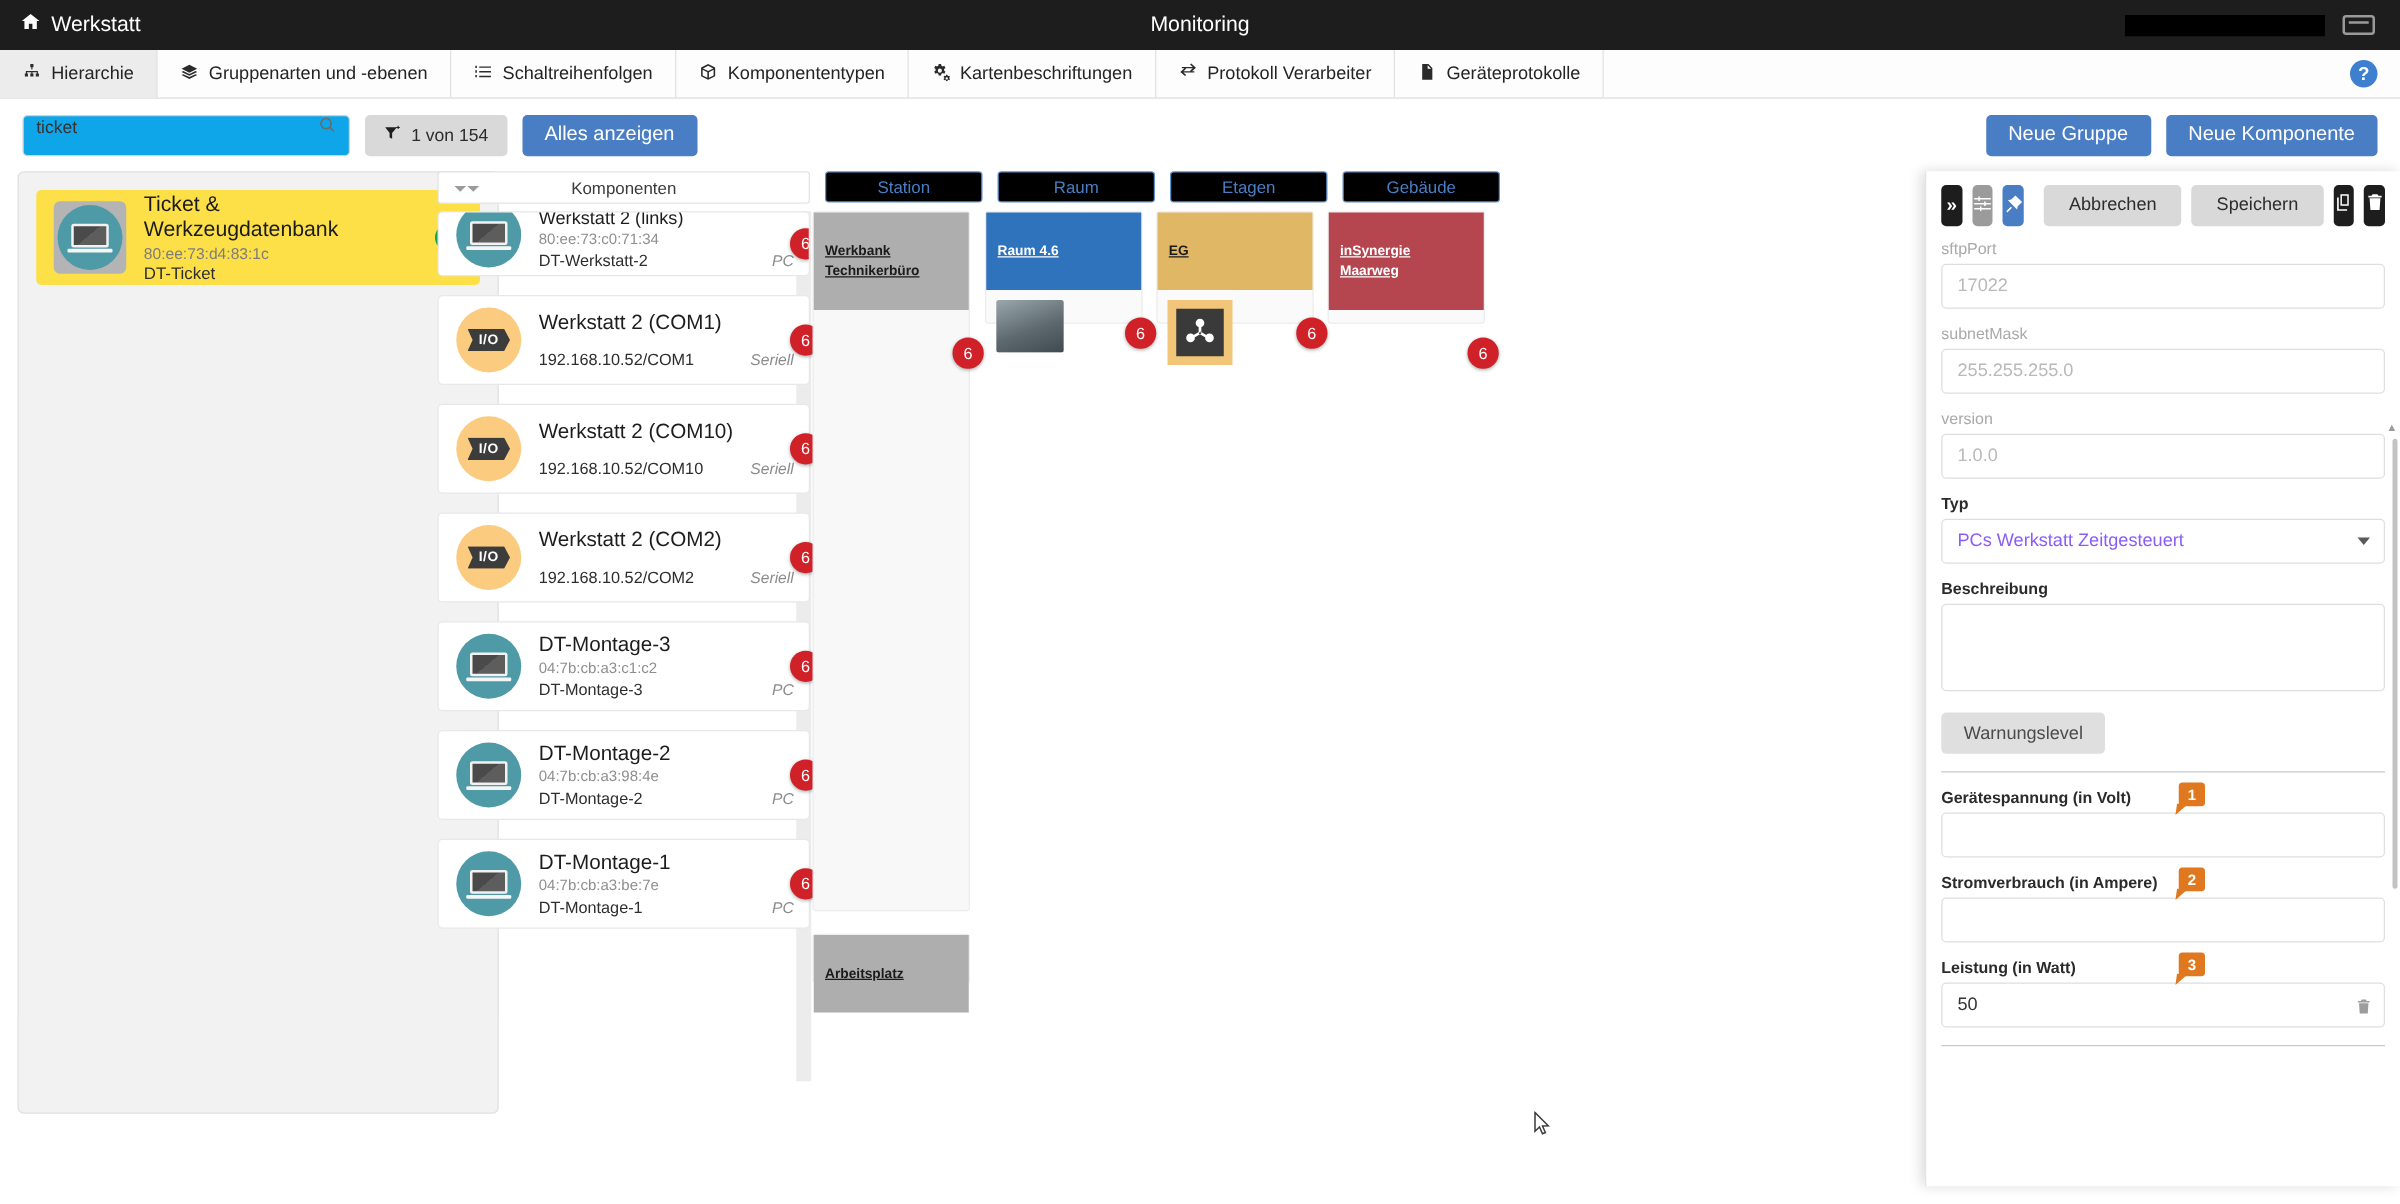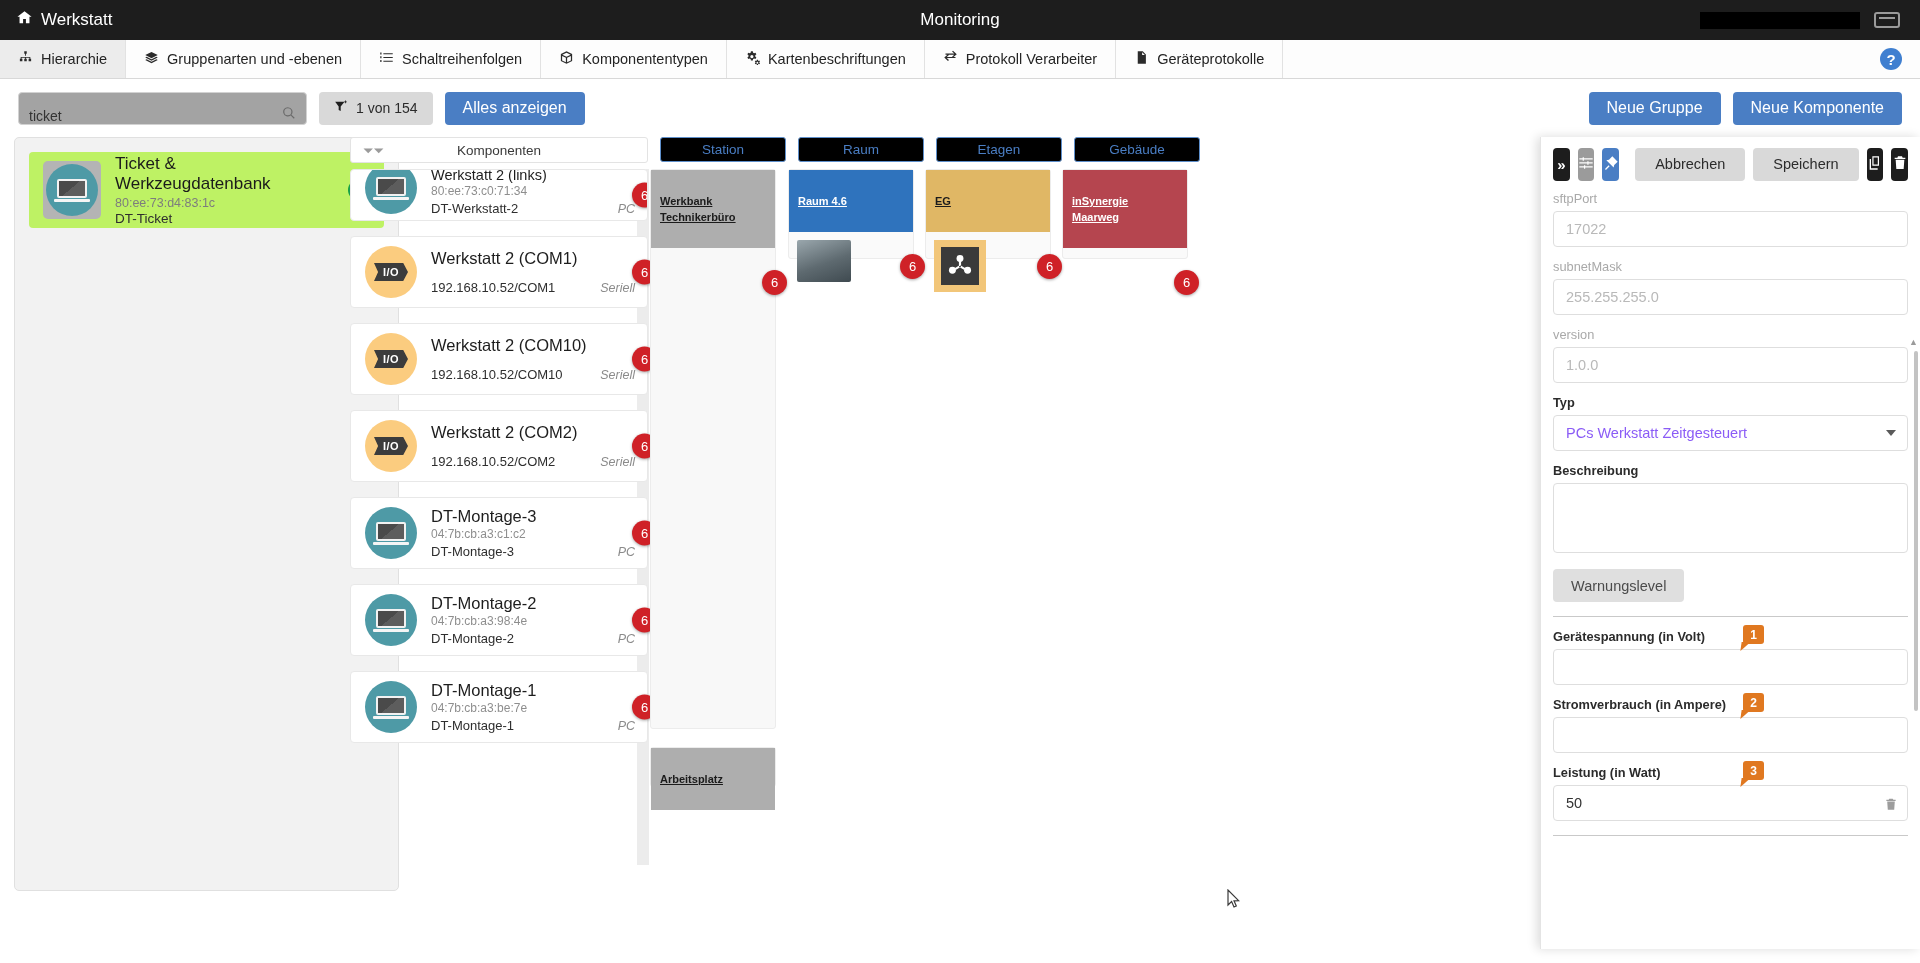--- a/index.html
+++ b/index.html
@@ -47,22 +47,22 @@
     color: #fff; font-size: 15px; font-weight: bold;
     display: flex; align-items: center; justify-content: center;
   }
 
   
   .toolbar {
     height: 58px; display: flex; align-items: center; padding: 0 18px; gap: 12px;
     background: #fff;
   }
   .search-wrap {
-    width: 289px; height: 33px; border: 1px solid #d2d2d2; border-radius: 4px;
-    display: flex; align-items: flex-end; padding: 0 10px; background: #a3a3a3;
+    width: 262px; height: 33px; border: 1px solid #d2d2d2; border-radius: 4px;
+    display: flex; align-items: flex-start; padding: 0 10px; background: #0ea5e9;
   }
   .search-wrap input {
     border: none; outline: none; flex: 1; font-size: 14px;
     font-family: "Liberation Sans", sans-serif; color: #333; background: transparent;
   }
   .search-wrap svg { width: 14px; height: 14px; fill: #6b6b6b; }
   .chip-btn {
     height: 33px; background: #d9d9d9; border: none; border-radius: 4px;
     display: flex; align-items: center; gap: 8px; padding: 0 15px;
     font-size: 14px; color: #2b2b2b; cursor: pointer;
@@ -78,21 +78,21 @@
 
   
   .main { position: relative; height: 866px; }
 
   
   .leftpane {
     position: absolute; left: 14px; top: 0; width: 385px; height: 754px;
     background: #f2f2f2; border: 1px solid #e0e0e0; border-radius: 5px; padding: 14px;
   }
   .sel-card {
-    height: 76px; background: #bef264; border-radius: 4px;
+    height: 76px; background: #fde047; border-radius: 4px;
     display: flex; align-items: center; padding: 0 14px; gap: 14px; position: relative;
   }
   .sel-icon-box { width: 58px; height: 58px; background: #b4b4b4; border-radius: 5px;
     display:flex;align-items:center;justify-content:center;}
   .dev-circle { width: 52px; height: 52px; border-radius: 50%; background: #4e9aa6;
     display: flex; align-items: center; justify-content: center; }
   .dev-circle.orange { background: #fbcc7f; }
   .monitor { width: 30px; height: 22px; position: relative; }
   .monitor .screen { width: 30px; height: 19px; background: #4a4a4a; border: 2px solid #f2f2f2; border-radius: 2px;
      background-image: linear-gradient(140deg,#4a4a4a 48%,#5d5d5d 48%); }

